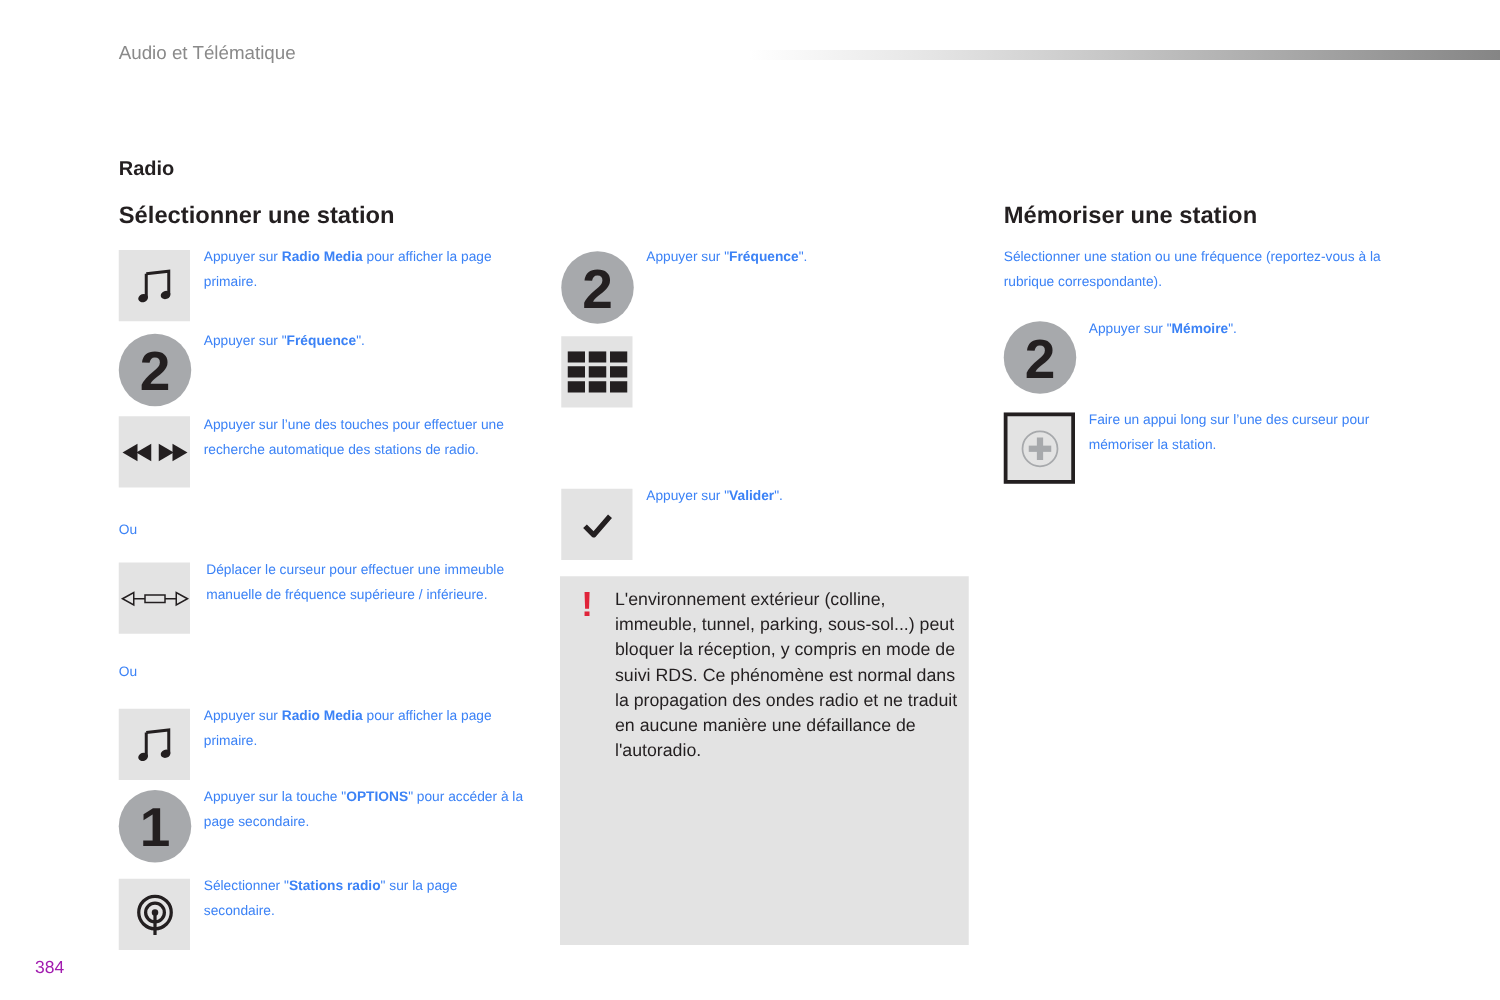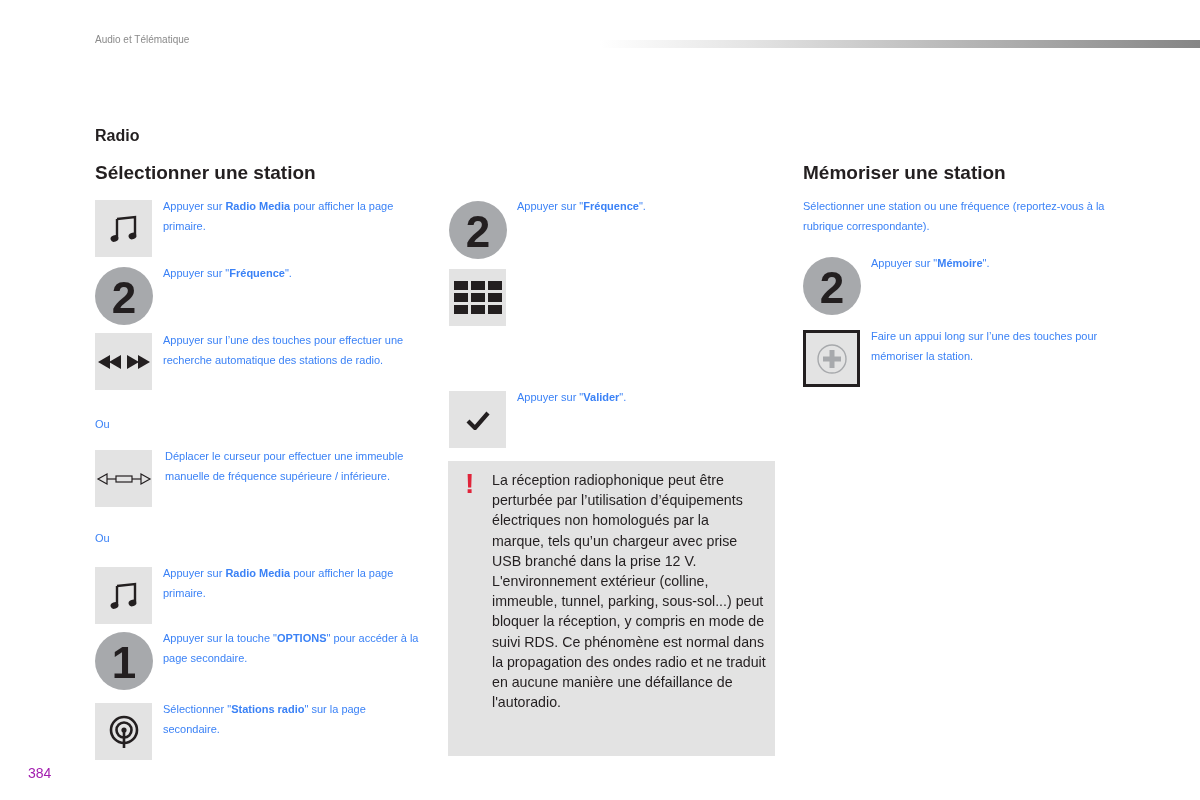--- a/index.html
+++ b/index.html
@@ -1,19 +1,19 @@
 <!DOCTYPE html>
 <html><head>
 <meta charset="utf-8">
 <style>
   * { box-sizing: border-box; margin: 0; padding: 0; }
   html, body { width: 1200px; height: 800px; background: #fff; overflow: hidden; }
   body { position: relative; font-family: "Liberation Sans", sans-serif; color: #231f20; }
 
-  .header-label { position: absolute; left: 95px; top: 34px; font-size: 10px; color: #8a8a8a; }
+  .header-label { position: absolute; left: 95px; top: 34px; font-size: 15px; color: #8a8a8a; }
   .header-bar { position: absolute; left: 600px; top: 40px; width: 600px; height: 8px;
     background: linear-gradient(to right, #ffffff 0%, #e4e4e4 25%, #b7b7b7 60%, #858585 100%); }
 
   .page-title { position: absolute; left: 95px; top: 127px; font-size: 16px; font-weight: bold; }
   .section-title { position: absolute; font-size: 19px; font-weight: bold; }
 
   .txt { position: absolute; font-size: 11px; line-height: 20.2px; color: #3b82f6; }
   .txt b { font-weight: bold; }
 
   .iconbox { position: absolute; width: 57px; height: 57px; background: #e3e3e3;
@@ -135,34 +135,33 @@
     <path d="M2 11 L9 18 L22 3" fill="none" stroke="#231f20" stroke-width="4.2" stroke-linejoin="miter"></path>
   </svg>
 </div>
 <div class="txt" style="left:517px;top:387px;width:255px;">
   <span>Appuyer sur "</span><b>Valider</b><span>".</span>
 </div>
 
 <div class="note"></div>
 <div class="note-excl">!</div>
 <div class="note-text">
-  <div style="width:272px;">La réception radiophonique peut être perturbée par l’utilisation d’équipements électriques non homologués par la marque, tels qu’un chargeur avec prise USB branché dans la prise 12 V.</div>
   <div>L'environnement extérieur (colline, immeuble, tunnel, parking, sous-sol...) peut bloquer la réception, y compris en mode de suivi RDS. Ce phénomène est normal dans la propagation des ondes radio et ne traduit en aucune manière une défaillance de l'autoradio.</div>
 </div>
 
 <div class="section-title" style="left:803px;top:162px;">Mémoriser une station</div>
 <div class="txt" style="left:803px;top:196px;width:320px;">Sélectionner une station ou une fréquence (reportez-vous à la rubrique correspondante).</div>
 
 <div class="badge" style="left:803px;top:257px;">2</div>
 <div class="txt" style="left:871px;top:253px;width:250px;">
   <span>Appuyer sur "</span><b>Mémoire</b><span>".</span>
 </div>
 
 <div class="iconbox" style="left:803px;top:330px;border:3px solid #231f20;">
   <svg width="32" height="32" viewBox="0 0 32 32">
     <circle cx="16" cy="16" r="14" fill="none" stroke="#a7a9ac" stroke-width="1.4"></circle>
     <rect x="13.5" y="7" width="5" height="18" fill="#a7a9ac"></rect>
     <rect x="7" y="13.5" width="18" height="5" fill="#a7a9ac"></rect>
   </svg>
 </div>
-<div class="txt" style="left:871px;top:326px;width:250px;">Faire un appui long sur l’une des touches pour mémoriser la station.</div>
+<div class="txt" style="left:871px;top:326px;width:250px;">Faire un appui long sur l’une des curseur pour mémoriser la station.</div>
 
 <div class="page-num">384</div>
 
 </body></html>

